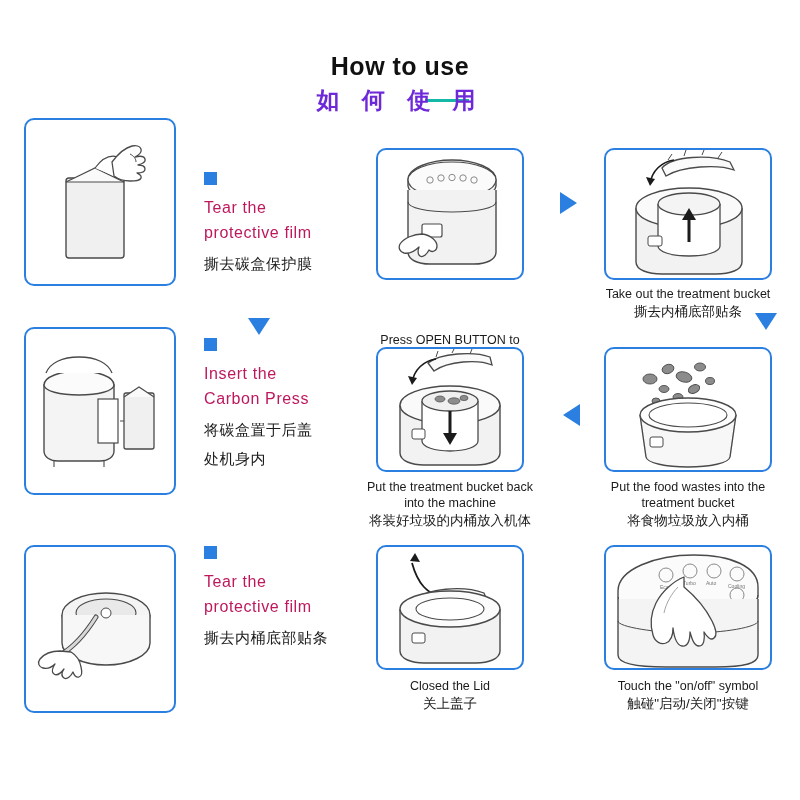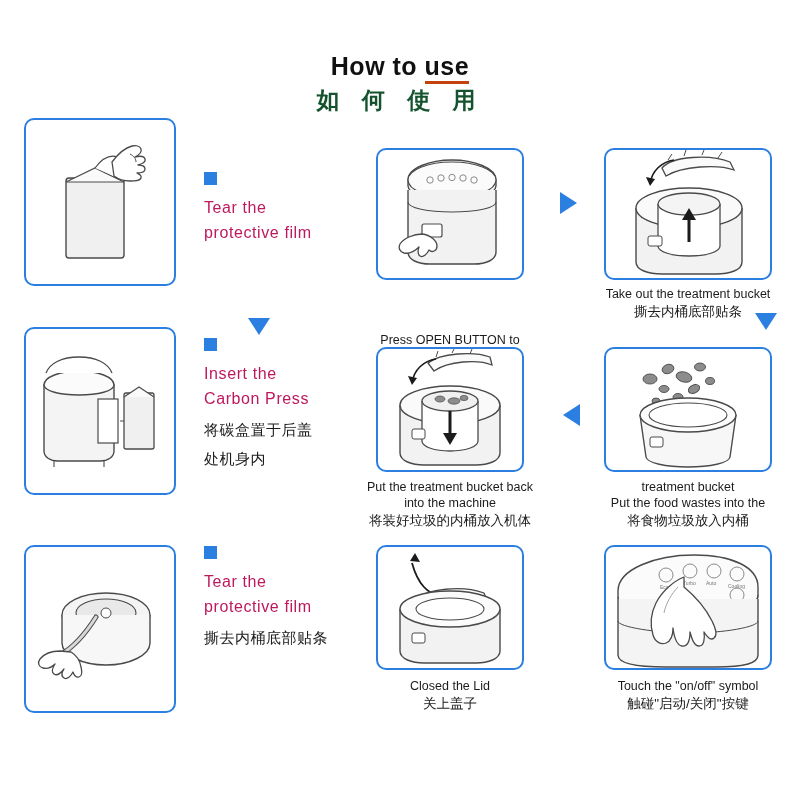--- a/index.html
+++ b/index.html
@@ -29,28 +29,28 @@
     text-align: center;
   }
   .title-en {
     font-size: 25px;
     font-weight: bold;
     letter-spacing: 0.5px;
     color: #111;
     display: inline-block;
   }
   .title-en .underlined {
-    border-bottom: 3px solid #c2410c;
-    padding-bottom: 1px;
+    border-bottom: 3px solid #14b8a6;
+    padding-bottom: 19px;
   }
   .title-cn {
     font-size: 23px;
     font-weight: bold;
     letter-spacing: 8px;
-    color: #14532d;
+    color: #6d28d9;
     margin-top: 4px;
     text-align: center;
   }
 
   
   .panel {
     position: absolute;
     border: 2px solid #2a7fe0;
     border-radius: 10px;
     background: #ffffff;
@@ -147,20 +147,21 @@
 
       <path d="M86 42 c6-8 12-14 20-16 4-1 8 0 9 3 1 3-2 6-6 8 4-1 9-1 10 2 1 3-3 5-7 6 3 0 7 1 7 4 0 3-4 4-8 4 2 1 5 2 4 5-1 3-6 3-11 3-6 0-12-2-16-5z" fill="#ffffff" stroke="#4a4a4a" stroke-width="1.3" stroke-linejoin="round"></path>
       <path d="M104 34 c4 2 6 5 6 8" fill="none" stroke="#4a4a4a" stroke-width="1"></path>
     </svg>
   </div>
 
   <div class="step-text" style="left:204px; top:172px;">
     <span class="bullet"></span>
     <div class="step-en">Tear the</div>
     <div class="step-en">protective film</div>
+    <div class="step-cn">撕去碳盒保护膜</div>
   </div>
 
   <div class="panel" style="left:24px; top:327px; width:152px; height:168px;">
     <svg width="148" height="164" viewBox="0 0 148 164">
 
       <path d="M18 56 L18 122 C18 128 24 132 32 132 L74 132 C82 132 88 128 88 122 L88 56 Z" fill="#f4f4f4" stroke="#4a4a4a" stroke-width="1.4"></path>
       <path d="M18 56 C18 48 34 42 53 42 C72 42 88 48 88 56 C88 62 72 66 53 66 C34 66 18 62 18 56 Z" fill="#fbfbfb" stroke="#4a4a4a" stroke-width="1.4"></path>
 
       <path d="M20 44 C24 34 36 28 53 28 C70 28 82 34 86 44" fill="#ffffff" stroke="#4a4a4a" stroke-width="1.3"></path>
 
@@ -277,22 +278,22 @@
       </g>
 
       <path d="M34 66 L40 108 C41 114 60 118 82 118 C104 118 123 114 124 108 L130 66" fill="#f7f7f7" stroke="#4a4a4a" stroke-width="1.4"></path>
       <ellipse cx="82" cy="66" rx="48" ry="17" fill="#fdfdfd" stroke="#4a4a4a" stroke-width="1.4"></ellipse>
       <ellipse cx="82" cy="66" rx="39" ry="12" fill="#ffffff" stroke="#4a4a4a" stroke-width="1.1"></ellipse>
 
       <rect x="44" y="88" width="13" height="10" rx="2" fill="#ffffff" stroke="#4a4a4a" stroke-width="1"></rect>
     </svg>
   </div>
   <div class="caption" style="left:593px; top:479px;">
+    <div class="cap-en">Put the food wastes into the</div>
     <div class="cap-en">treatment bucket</div>
-    <div class="cap-en">Put the food wastes into the</div>
     <div class="cap-cn">将食物垃圾放入内桶</div>
   </div>
 
   <div class="tri tri-left" style="left:563px; top:404px;"></div>
 
   <div class="panel" style="left:376px; top:347px; width:148px; height:125px;">
     <svg width="144" height="121" viewBox="0 0 144 121">
 
       <path d="M50 14 C62 4 96 2 112 8 L114 16 C100 10 70 12 56 22 Z" fill="#fafafa" stroke="#4a4a4a" stroke-width="1.3"></path>
       <path d="M58 8 L60 2 M74 4 L76 0 M92 5 L94 0" stroke="#4a4a4a" stroke-width="1"></path>

